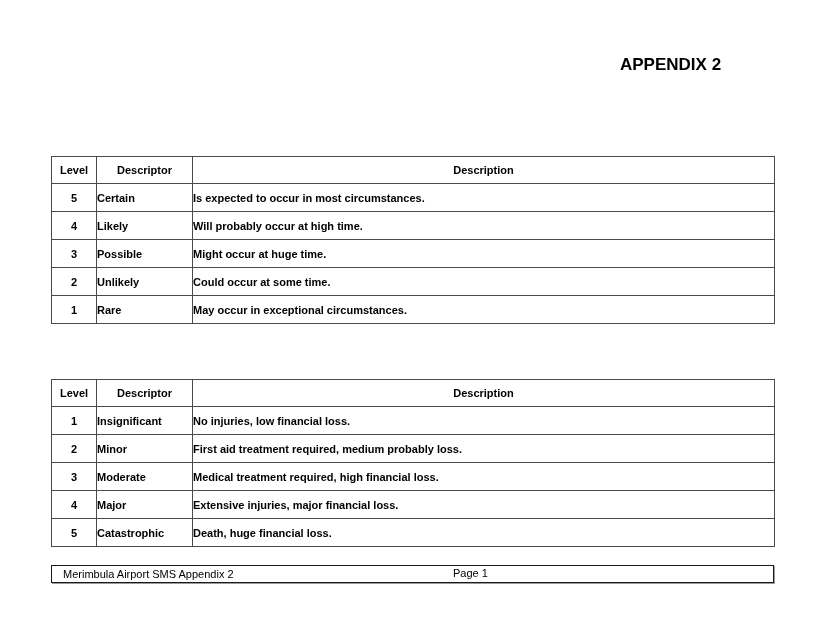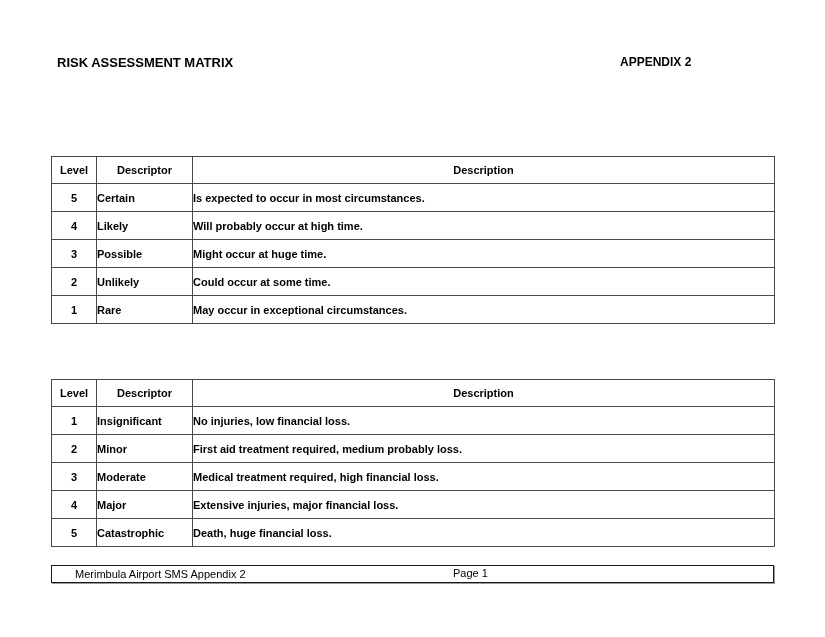--- a/index.html
+++ b/index.html
@@ -20,21 +20,21 @@
     position: absolute;
     left: 57px;
     top: 55px;
     font-size: 13px;
     font-weight: bold;
   }
   .appendix-label {
     position: absolute;
     left: 620px;
     top: 55px;
-    font-size: 12px;
+    font-size: 17px;
     font-weight: bold;
   }
   .sec-heading {
     position: absolute;
     font-size: 11.5px;
     font-weight: bold;
   }
   .heading-likelihood { left: 57px; top: 127px; }
   .heading-consequence { left: 68px; top: 351px; }
 
@@ -77,36 +77,35 @@
     width: 721px;
     height: 16px;
     border: 1px solid #1a1a1a;
     box-shadow: 1px 1px 0 #9a9a9a;
     font-size: 11px;
     font-weight: normal;
     display: flex;
     align-items: center;
   }
   .footer-left {
-    margin-left: 16px;
+    margin-left: 4px;
     padding-left: 7px;
   }
   .footer-page {
     position: absolute;
     left: 373px;
     top: 1px;
     margin-left: 28px;
   }
 </style>
 </head>
 <body>
 
 <div class="page">
 
-  <div class="doc-title">RISK ASSESSMENT MATRIX</div>
   <div class="appendix-label">APPENDIX 2</div>
 
 
   <table class="doc-table table-likelihood">
     <colgroup>
       <col class="col-level">
         <col class="col-descriptor">
         <col class="col-description">
     </colgroup>
     <thead>

